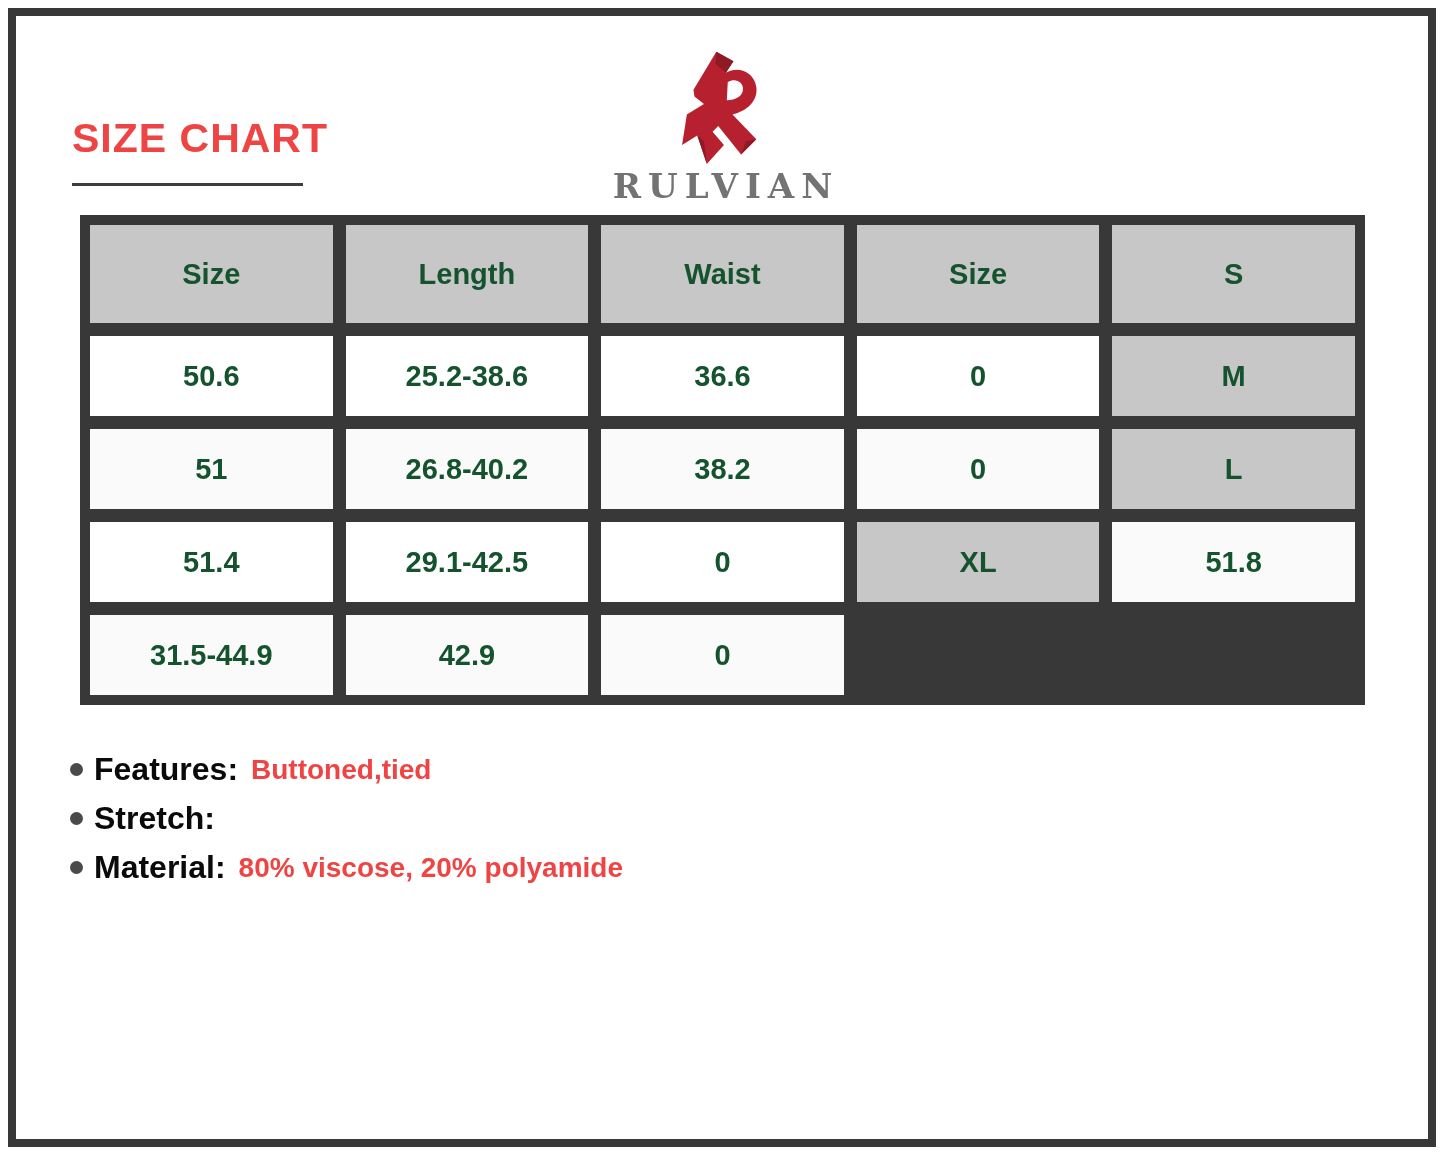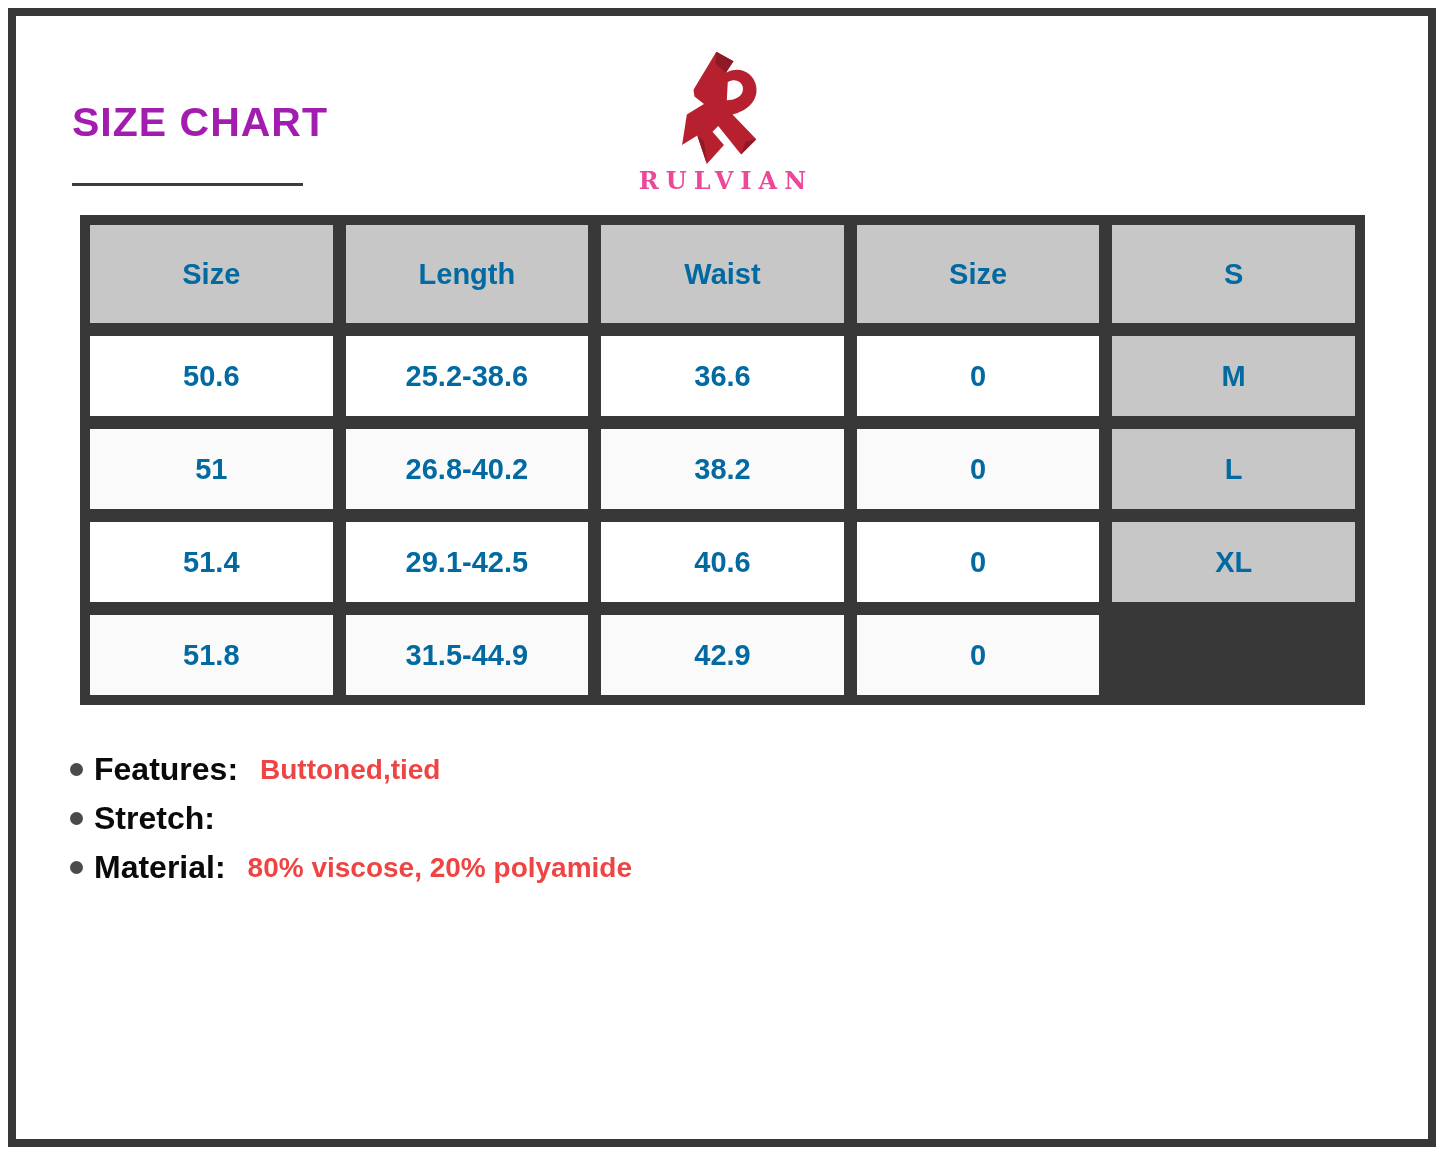--- a/index.html
+++ b/index.html
@@ -1,38 +1,38 @@
 <!DOCTYPE html>
 <html><head>
 <meta charset="utf-8">
 <style>
   html,body{margin:0;padding:0;background:#ffffff;}
   body{font-family:"Liberation Sans",sans-serif;}
   .page{position:relative;width:1445px;height:1156px;background:#ffffff;overflow:hidden;}
   .frame{position:absolute;left:8px;top:8px;right:9px;bottom:9px;border:8px solid #383838;pointer-events:none;}
 
-  .title{position:absolute;left:72px;top:100px;font-size:41px;font-weight:bold;color:#a21caf;letter-spacing:1px;line-height:1.1;}
+  .title{position:absolute;left:72px;top:116px;font-size:41px;font-weight:bold;color:#ef4444;letter-spacing:1px;line-height:1.1;}
   .title-underline{position:absolute;left:72px;top:183px;width:231px;height:3px;background:#3d3d3d;}
 
   .logo{position:absolute;left:0;right:0;top:46px;text-align:center;}
   .logo svg{display:block;margin:0 auto;}
-  .wordmark{margin-top:2px;font-family:"DejaVu Serif",serif;font-weight:bold;font-size:24px;letter-spacing:7px;text-indent:7px;color:#ec4899;}
+  .wordmark{margin-top:2px;font-family:"DejaVu Serif",serif;font-weight:bold;font-size:34px;letter-spacing:7px;text-indent:7px;color:#737373;}
 
   .size-table{position:absolute;left:80px;top:215px;width:1285px;height:490px;background:#383838;
     display:grid;grid-template-columns:repeat(5,1fr);grid-template-rows:98px 1fr 1fr 1fr 1fr;
     gap:13px;padding:10px;box-sizing:border-box;}
   .cell{display:flex;align-items:center;justify-content:center;background:#ffffff;
-    font-weight:bold;font-size:29px;color:#0369a1;}
+    font-weight:bold;font-size:29px;color:#14532d;}
   .cell.gray{background:#c7c7c7;}
   .cell.alt{background:#fafafa;}
 
   .details{position:absolute;left:70px;top:745px;}
   .detail-item{display:flex;align-items:center;height:49px;}
   .bullet{width:13px;height:13px;border-radius:50%;background:#4a4a4a;margin-right:11px;flex:none;}
-  .detail-label{font-size:32px;font-weight:bold;color:#0a0a0a;margin-right:22px;white-space:pre;}
+  .detail-label{font-size:32px;font-weight:bold;color:#0a0a0a;margin-right:13px;white-space:pre;}
   .detail-value{font-size:28px;font-weight:bold;color:#ef4444;white-space:pre;}
 </style>
 </head>
 <body>
 
 <div class="page">
 
   <div class="frame"></div>
 
   <div class="title">SIZE CHART</div>
@@ -63,21 +63,20 @@
 
     <div class="cell gray">M</div>
     <div class="cell alt">51</div>
     <div class="cell alt">26.8-40.2</div>
     <div class="cell alt">38.2</div>
     <div class="cell alt">0</div>
 
     <div class="cell gray">L</div>
     <div class="cell">51.4</div>
     <div class="cell">29.1-42.5</div>
-    <div class="cell">40.6</div>
     <div class="cell">0</div>
 
     <div class="cell gray">XL</div>
     <div class="cell alt">51.8</div>
     <div class="cell alt">31.5-44.9</div>
     <div class="cell alt">42.9</div>
     <div class="cell alt">0</div>
   </div>
 
   <div class="details">

